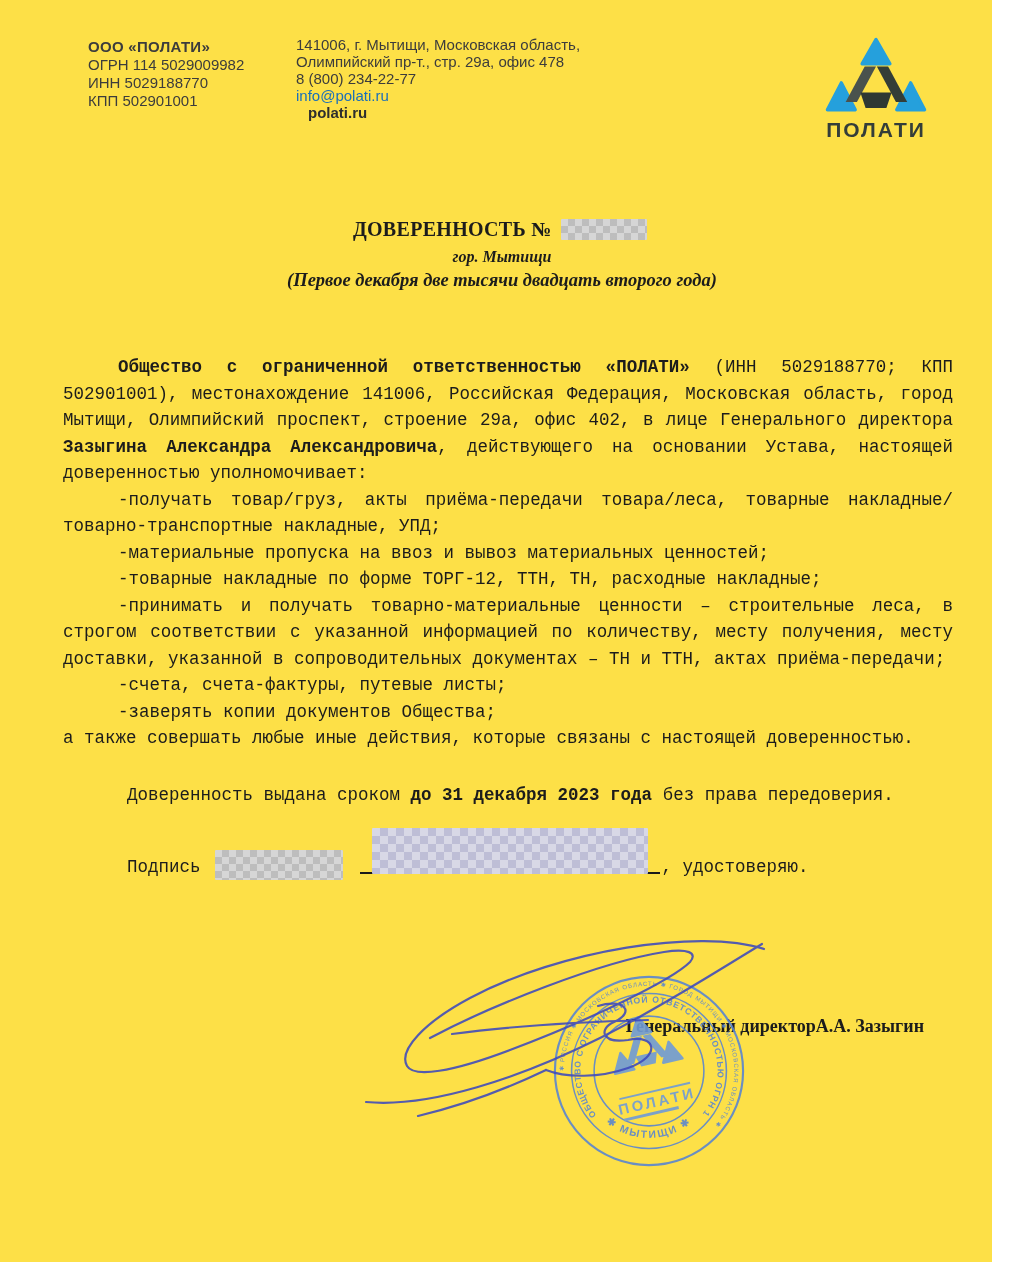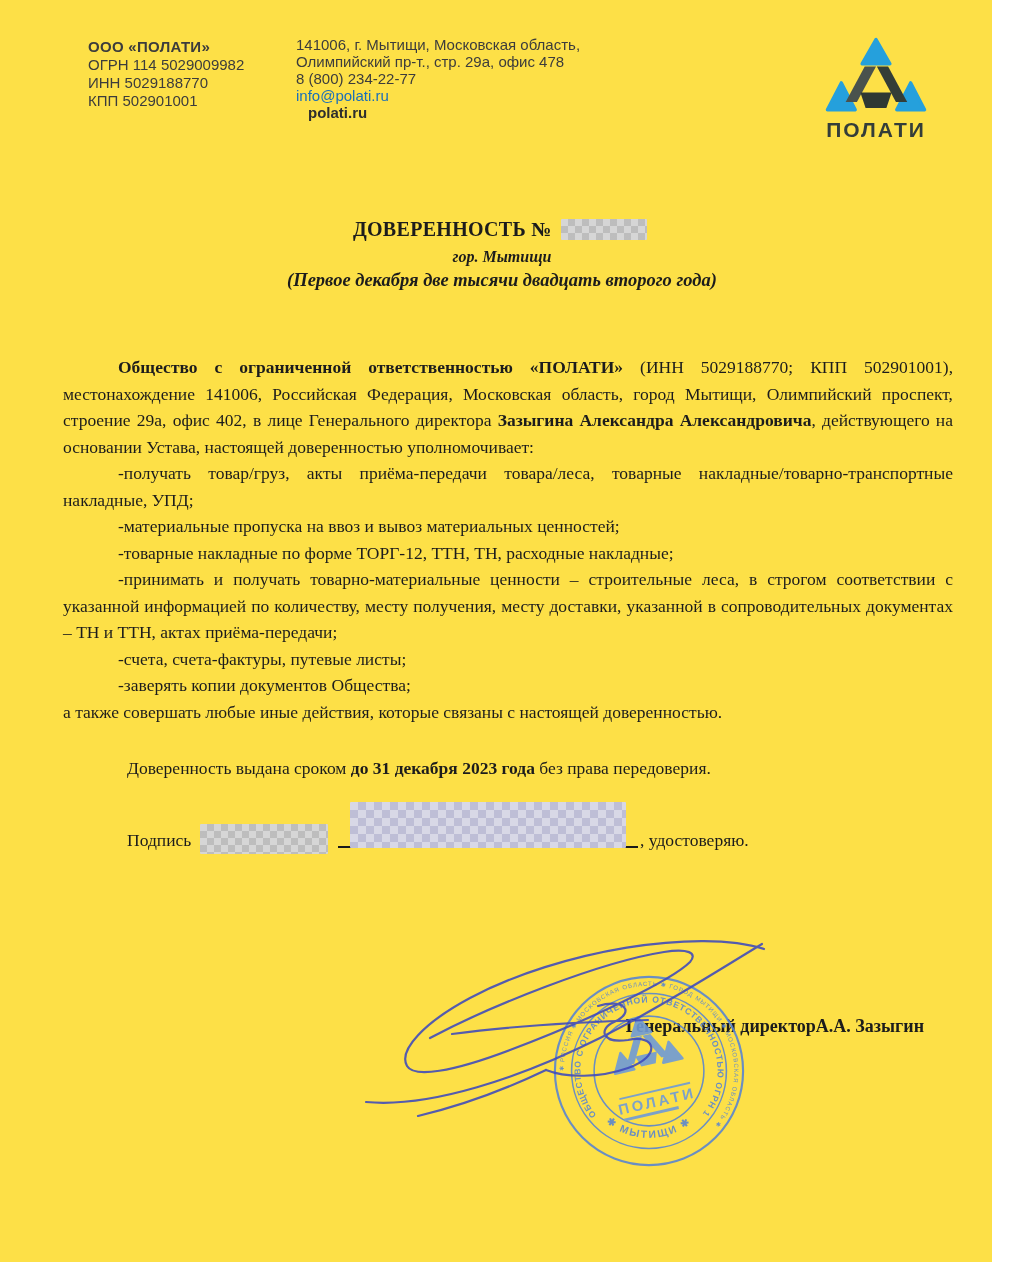--- a/index.html
+++ b/index.html
@@ -21,21 +21,21 @@
              letter-spacing:2px;color:#343d39;margin-top:2px;}
 
   
   .title-blk{position:absolute;left:0;right:0;top:218px;text-align:center;padding-left:12px;}
   .title-main{font-size:20px;font-weight:bold;letter-spacing:.3px;}
   .title-city{font-size:16px;font-weight:bold;font-style:italic;margin-top:7px;}
   .title-date{font-size:18.5px;font-weight:bold;font-style:italic;margin-top:4px;}
 
   
   .doc-body{position:absolute;left:63px;top:354px;width:890px;
-            font-size:17.5px;line-height:26.5px;text-align:justify;}
+            font-size:17.5px;line-height:26.5px;text-align:justify;font-family:Liberation Mono, monospace;}
   .doc-body p{margin:0;text-indent:55px;}
   .doc-body p.cont{text-indent:0;}
   .doc-body p.pass{text-indent:34px;}
   b{font-weight:bold;}
 
   
   .rd{display:inline-block;height:18px;vertical-align:-3px;margin:0 4px;border-radius:1px;
       background:
         linear-gradient(45deg, rgba(168,168,168,.55) 25%, transparent 25%, transparent 75%, rgba(168,168,168,.55) 75%) 0 0/14px 14px,
         linear-gradient(45deg, rgba(168,168,168,.55) 25%, transparent 25%, transparent 75%, rgba(168,168,168,.55) 75%) 7px 7px/14px 14px,

